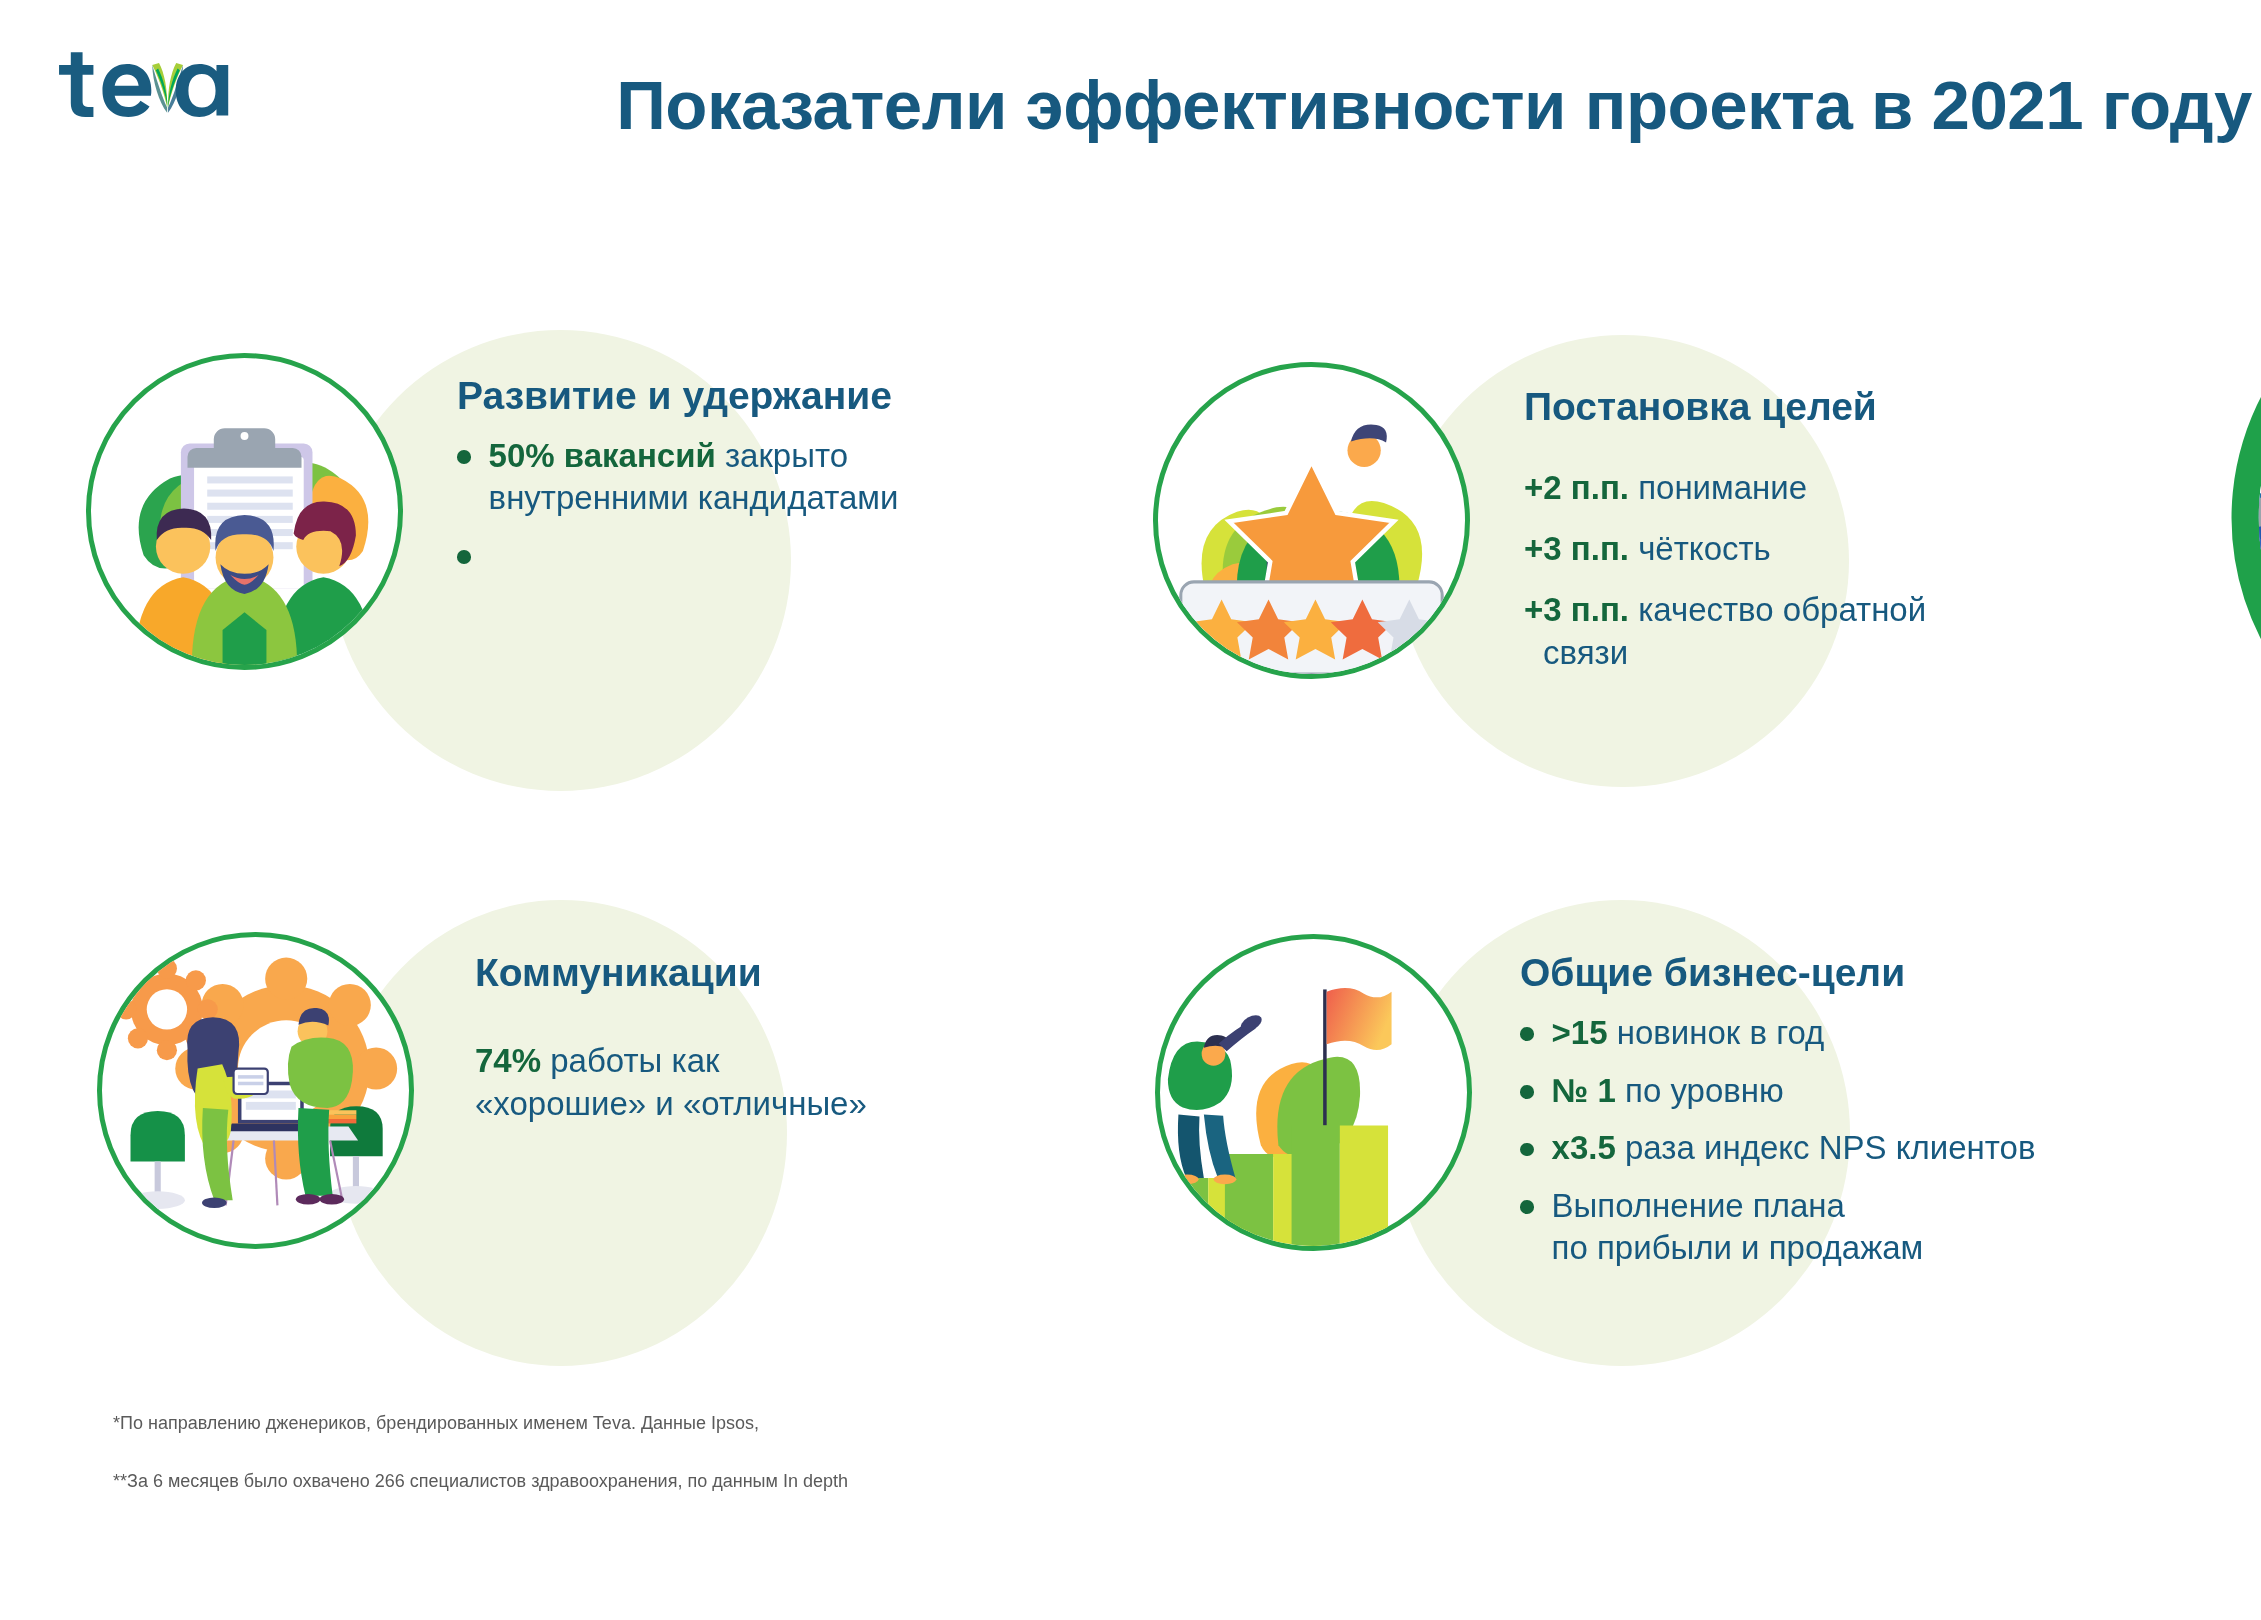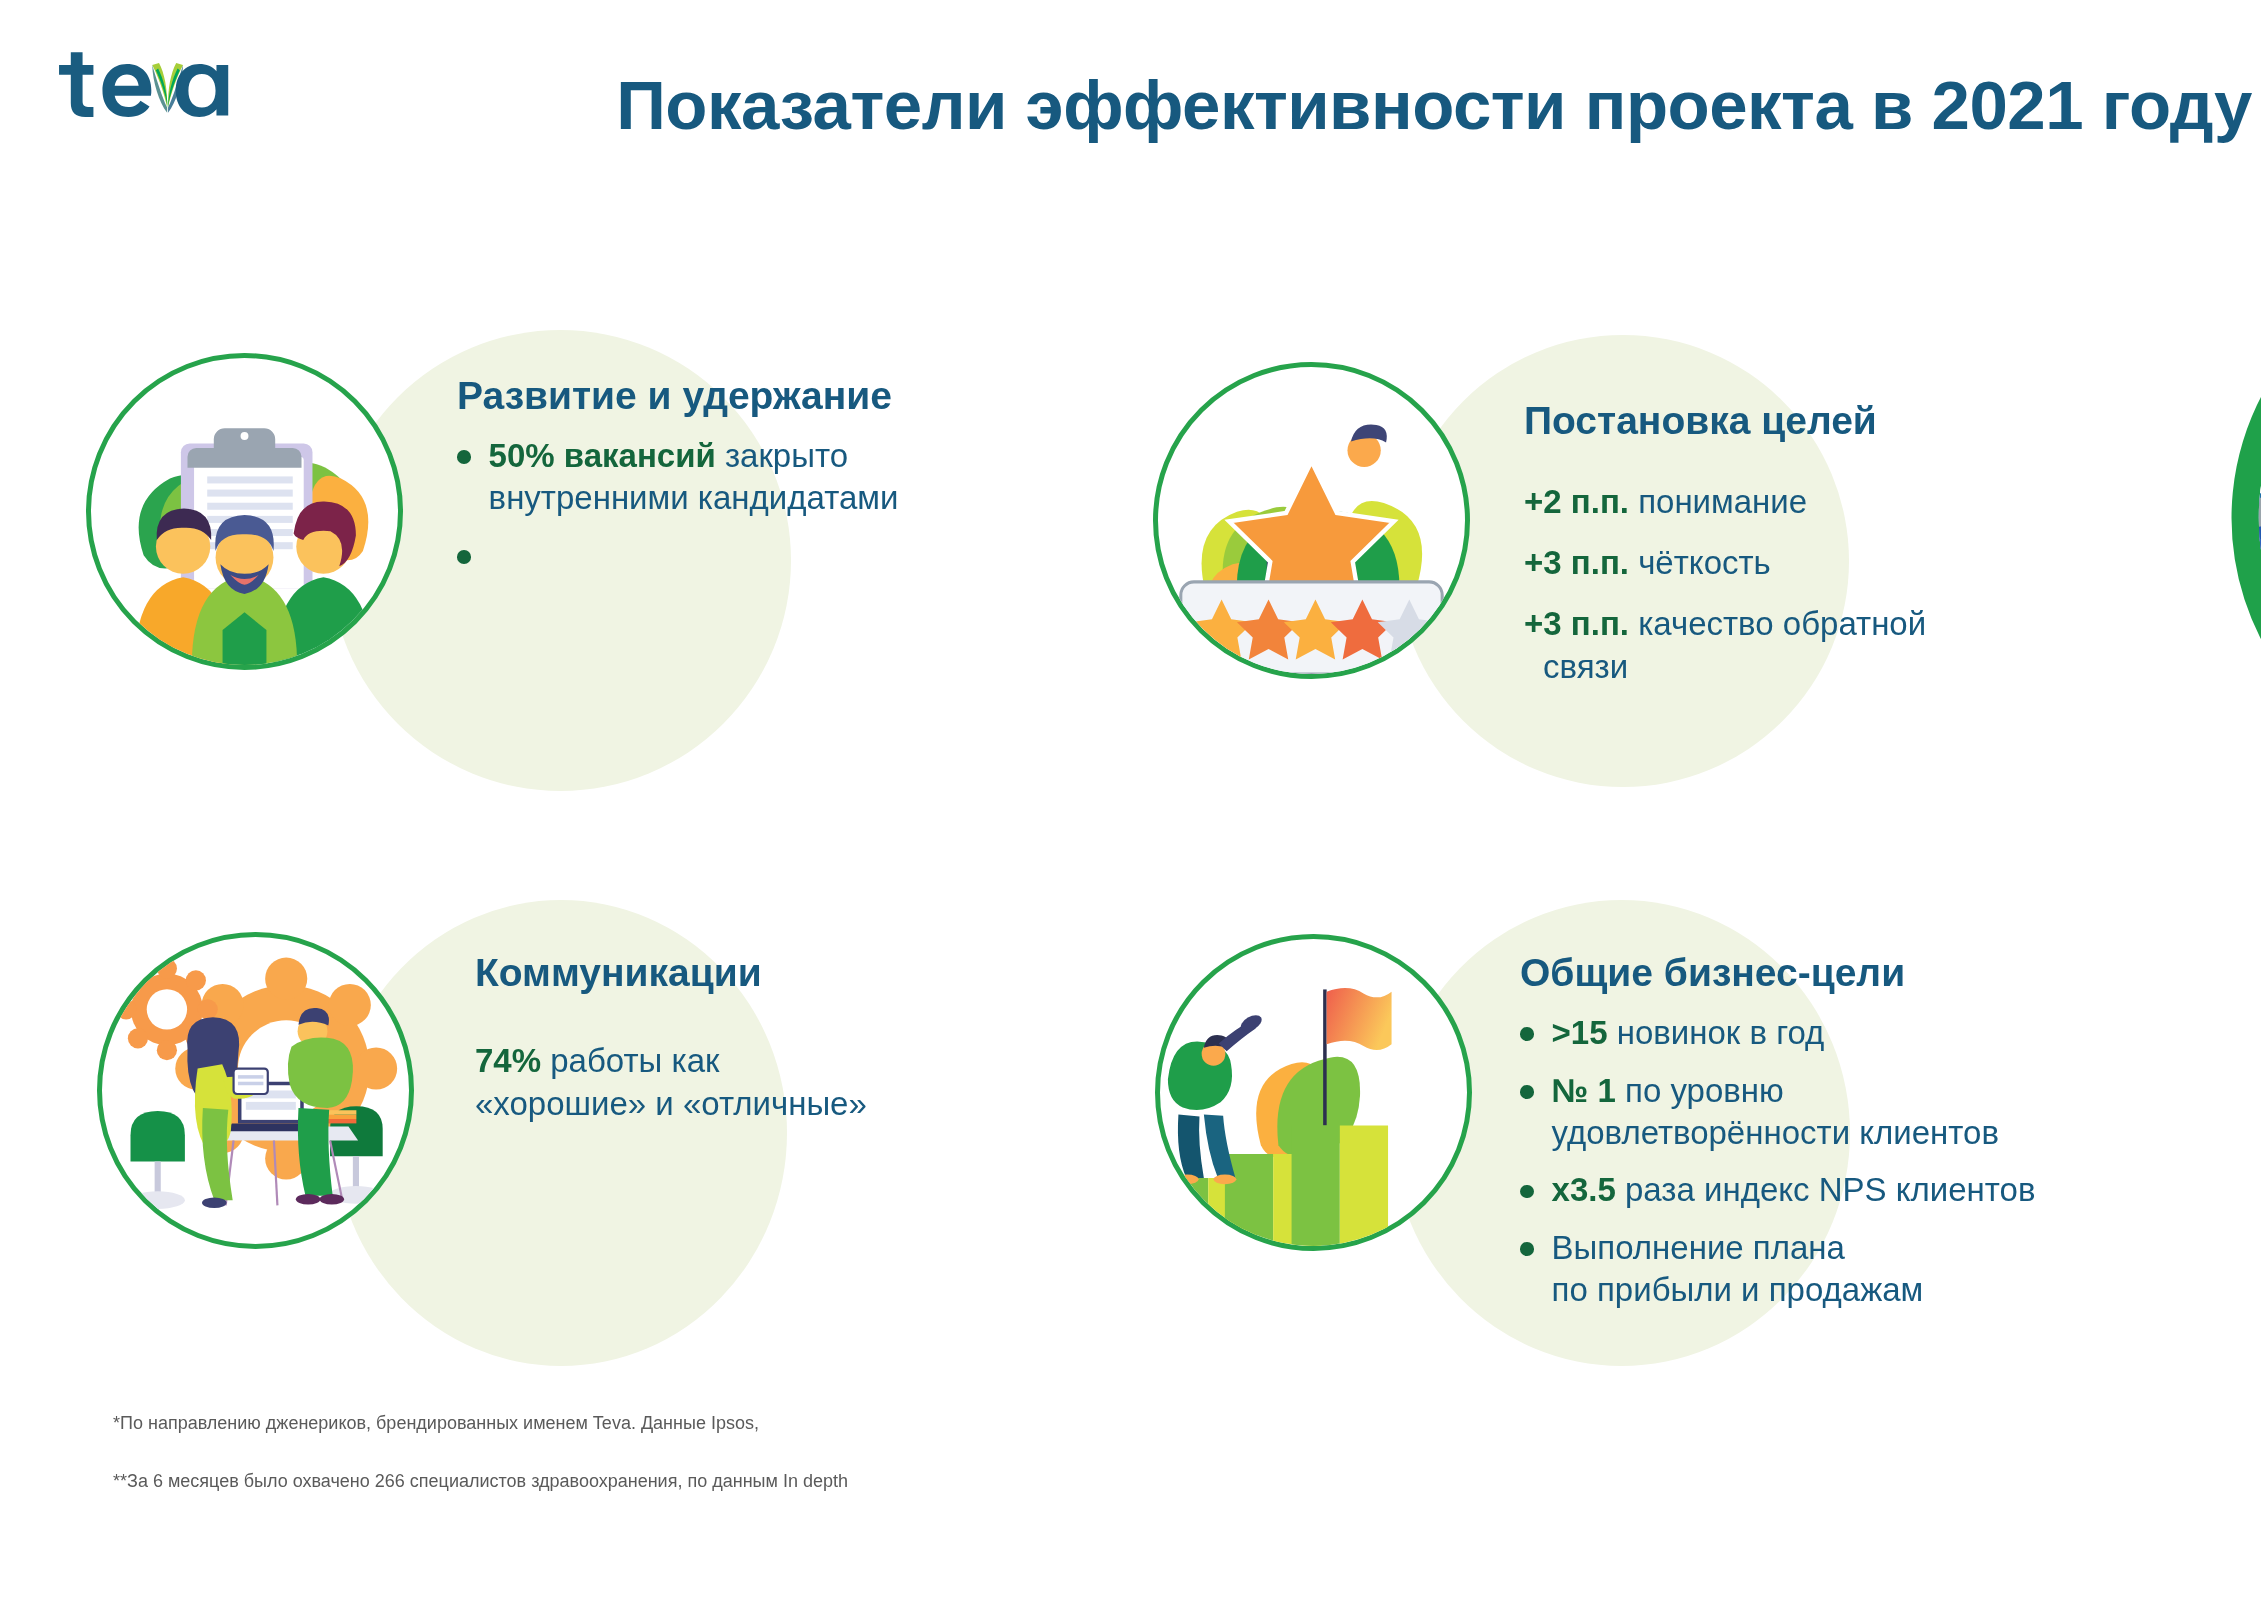--- a/index.html
+++ b/index.html
@@ -198,21 +198,21 @@
         <g>
           <path d="M145 530 l22 45 l50 7 l-36 35 l9 50 l-45 -24 l-45 24 l9 -50 l-36 -35 l50 -7z" fill="#FBB040"></path>
           <path d="M252 530 l22 45 l50 7 l-36 35 l9 50 l-45 -24 l-45 24 l9 -50 l-36 -35 l50 -7z" fill="#F2843B"></path>
           <path d="M359 530 l22 45 l50 7 l-36 35 l9 50 l-45 -24 l-45 24 l9 -50 l-36 -35 l50 -7z" fill="#FBB040"></path>
           <path d="M466 530 l22 45 l50 7 l-36 35 l9 50 l-45 -24 l-45 24 l9 -50 l-36 -35 l50 -7z" fill="#EF6C3E"></path>
           <path d="M573 530 l22 45 l50 7 l-36 35 l9 50 l-45 -24 l-45 24 l9 -50 l-36 -35 l50 -7z" fill="#D7DCE6"></path>
         </g>
       </svg>
     </div>
 
-    <div class="block-body" style="left:1524px;top:400px;width:642px;">
+    <div class="block-body" style="left:1524px;top:386px;width:642px;">
       <div class="block-title">Постановка целей</div>
       <div class="bullets" style="margin-top:38px;">
         <div class="plain-row">
           <span class="hi">+2 п.п.</span><span> понимание</span>
         </div>
         <div class="plain-row">
           <span class="hi">+3 п.п.</span><span> чёткость</span>
         </div>
         <div class="plain-row">
           <span class="hi">+3 п.п.</span><span> качество обратной</span><br><span class="indent">связи</span>
@@ -354,21 +354,21 @@
 
     <div class="block-body" style="left:1520px;top:952px;width:678px;">
       <div class="block-title">Общие бизнес-цели</div>
       <div class="bullets">
         <div class="bullet-row">
           <span class="bullet-dot"></span>
           <span class="bullet-text"><span class="hi">&gt;15</span><span> новинок в год</span></span>
         </div>
         <div class="bullet-row">
           <span class="bullet-dot"></span>
-          <span class="bullet-text"><span class="hi">№ 1</span><span> по уровню</span><br><span>удовлетворённости  клиентов</span></span>
+          <span class="bullet-text"><span class="hi">№ 1</span><span> по уровню</span><br></span>
         </div>
         <div class="bullet-row">
           <span class="bullet-dot"></span>
           <span class="bullet-text"><span class="hi">x3.5</span><span> раза индекс NPS клиентов</span></span>
         </div>
         <div class="bullet-row">
           <span class="bullet-dot"></span>
           <span class="bullet-text"><span>Выполнение плана</span><br><span>по прибыли и продажам</span></span>
         </div>
       </div>

